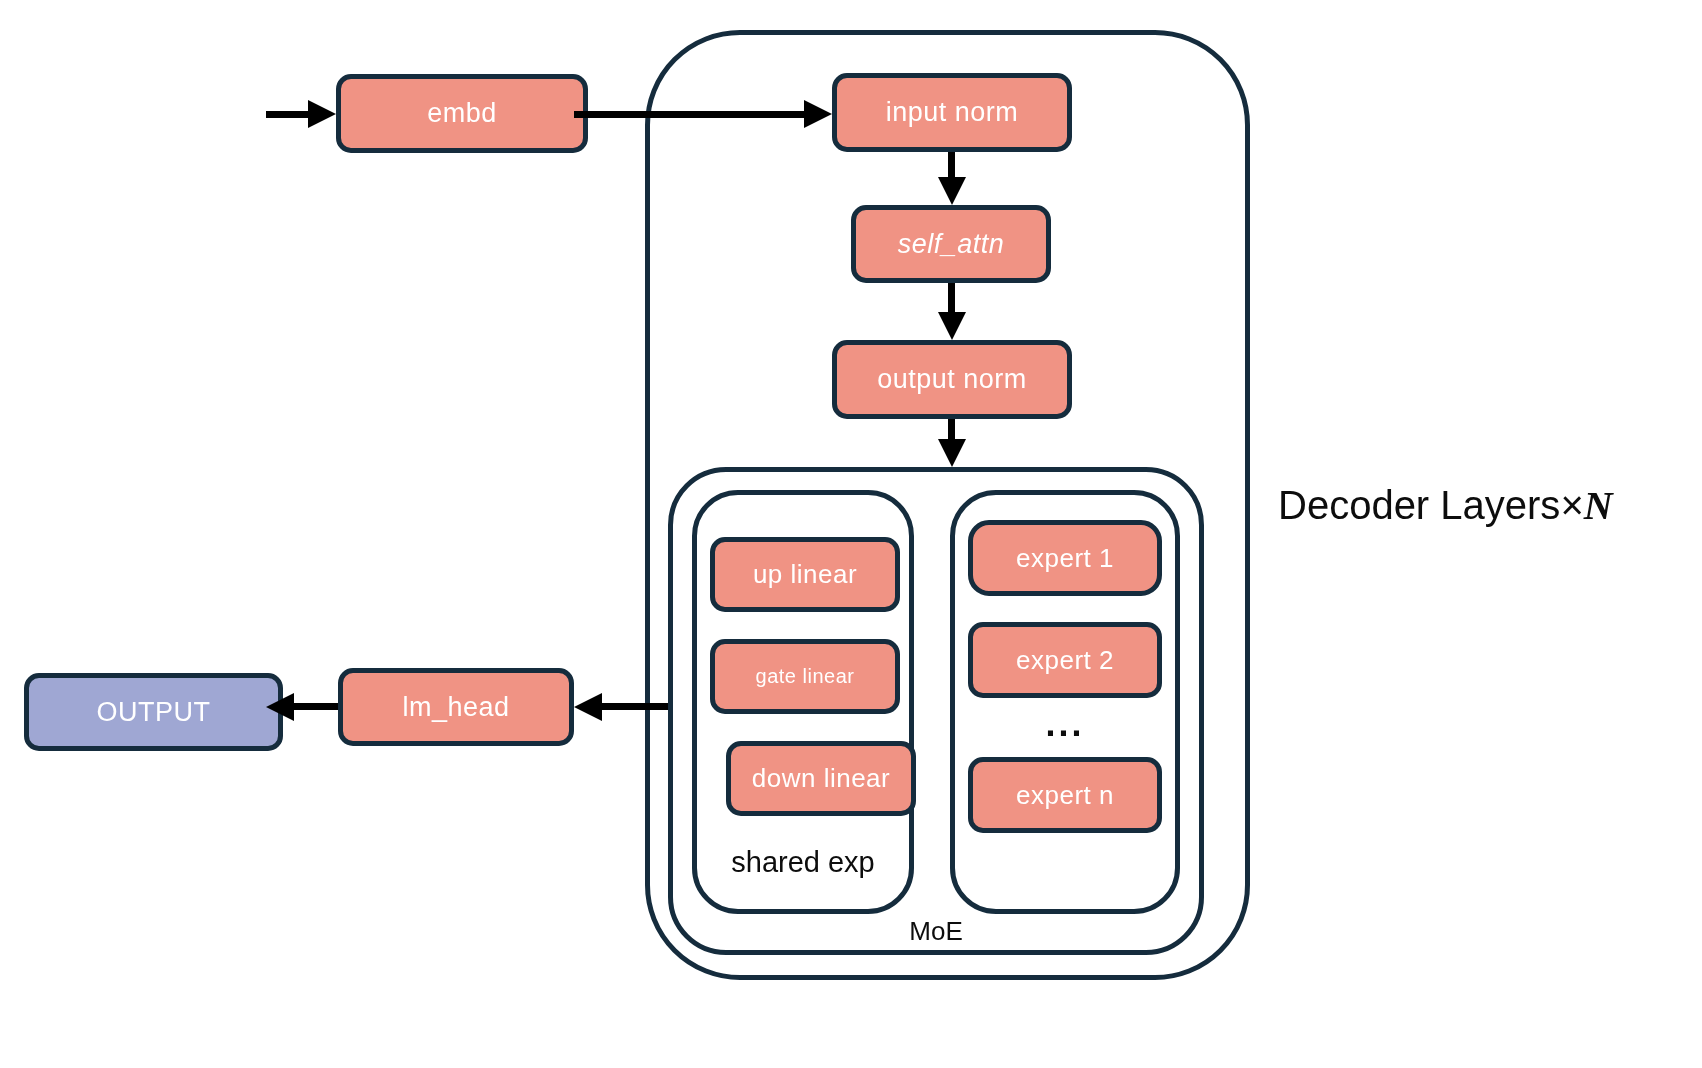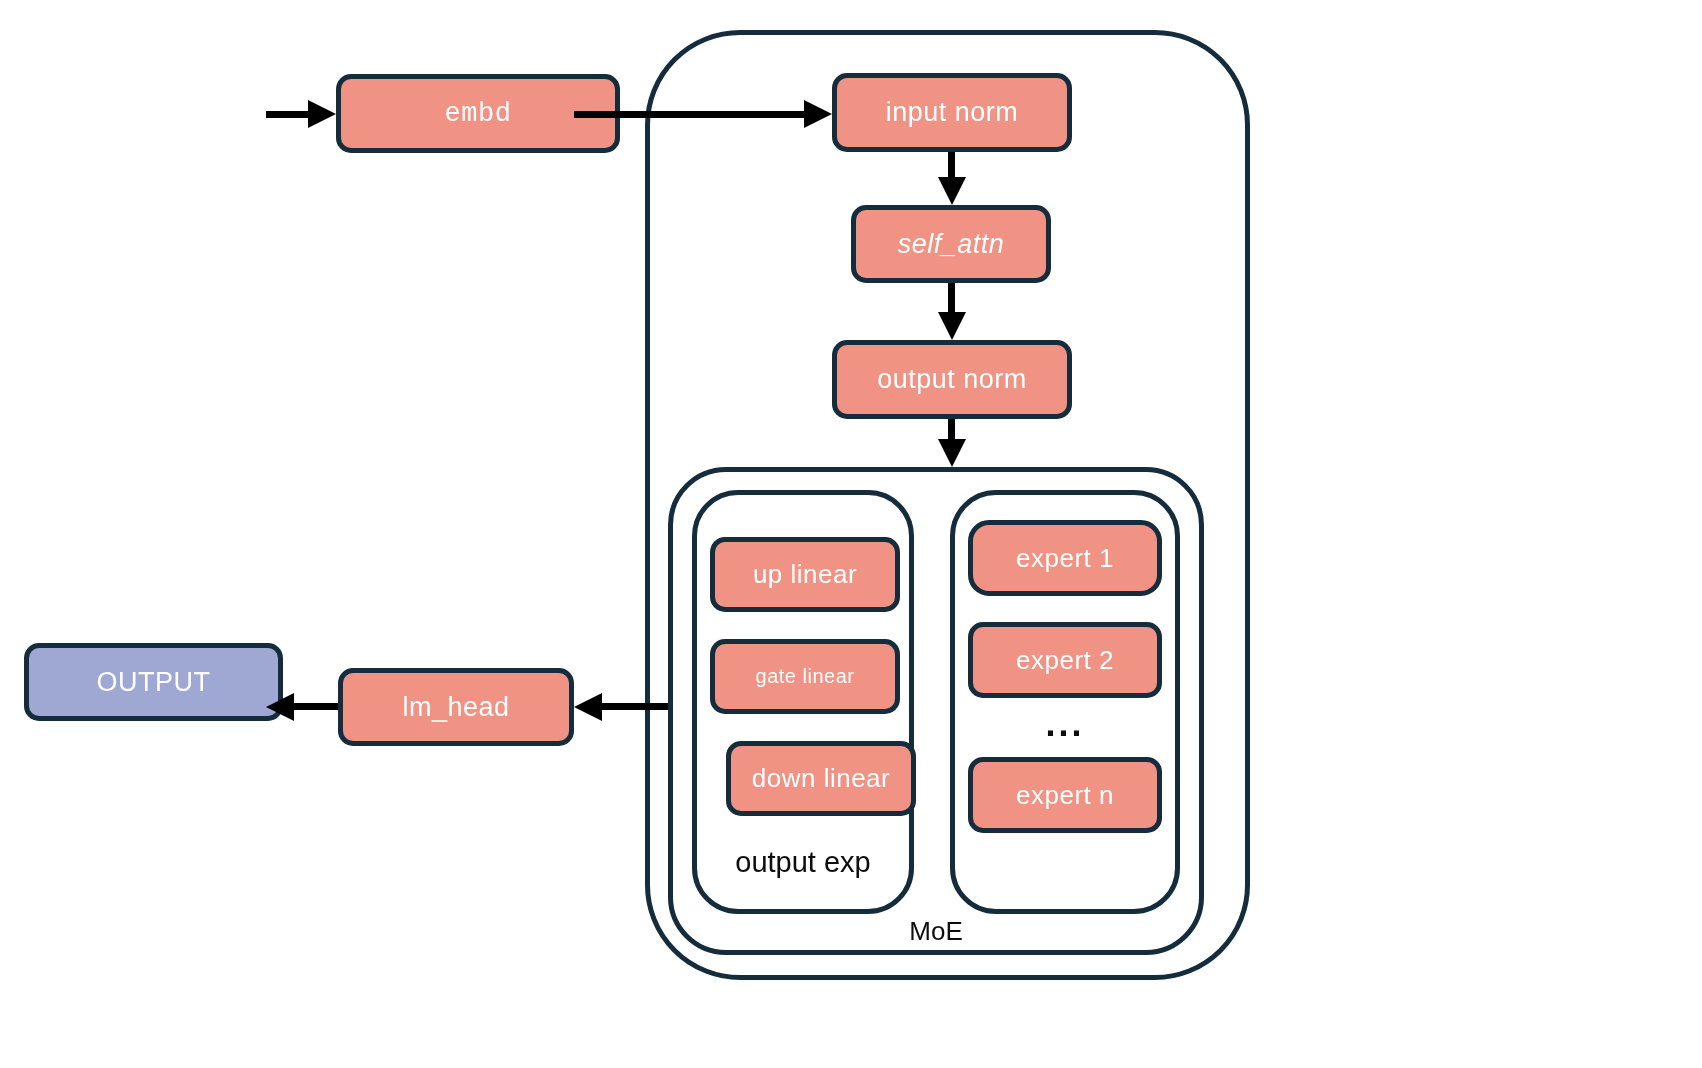--- a/index.html
+++ b/index.html
@@ -100,40 +100,43 @@
 <div class="canvas">
 
   <div class="container" style="left:645px; top:30px; width:605px; height:950px; border-radius:95px;"></div>
 
   <div class="container" style="left:668px; top:467px; width:536px; height:488px; border-radius:58px;"></div>
 
   <div class="container" style="left:692px; top:490px; width:222px; height:424px; border-radius:46px;"></div>
 
   <div class="container" style="left:950px; top:490px; width:230px; height:424px; border-radius:46px;"></div>
 
-  <div class="node salmon" style="left:336px; top:74px; width:284px; height:79px;font-family:Liberation Mono, monospace;">embd</div>
+  <div class="node salmon" style="left:336px; top:74px; width:252px; height:79px;">embd</div>
   <div class="node salmon" style="left:832px; top:73px; width:240px; height:79px;">input norm</div>
   <div class="node salmon" style="left:851px; top:205px; width:200px; height:78px;font-style:italic;">self_attn</div>
   <div class="node salmon" style="left:832px; top:340px; width:240px; height:79px;">output norm</div>
 
   <div class="node salmon" style="left:710px; top:537px; width:190px; height:75px; font-size:26px;">up linear</div>
   <div class="node salmon" style="left:710px; top:639px; width:190px; height:75px; font-size:20px;">gate linear</div>
   <div class="node salmon" style="left:710px; top:741px; width:190px; height:75px; font-size:26px;margin-left:16px;">down linear</div>
 
   <div class="node salmon" style="left:968px; top:520px; width:194px; height:76px; font-size:26px;border-radius:21px;">expert 1</div>
   <div class="node salmon" style="left:968px; top:622px; width:194px; height:76px; font-size:26px;">expert 2</div>
   <div class="ellipsis" style="left:1015px; top:698px; width:100px; height:52px;">...</div>
   <div class="node salmon" style="left:968px; top:757px; width:194px; height:76px; font-size:26px;">expert n</div>
 
-  <div class="grouplabel" style="left:692px; top:846px; width:222px;">output exp</div>
+  <div class="grouplabel" style="left:692px; top:846px; width:222px;">shared exp</div>
   <div class="grouplabel moelabel" style="left:668px; top:916px; width:536px;">MoE</div>
 
-  <div class="node purple" style="left:24px; top:643px; width:259px; height:78px;">OUTPUT</div>
+  <div class="node purple" style="left:24px; top:673px; width:259px; height:78px;">OUTPUT</div>
   <div class="node salmon" style="left:338px; top:668px; width:236px; height:78px;">lm_head</div>
 
+  <div class="caption" style="left:1278px; top:482px;">
+    <span>Decoder Layers</span><span>×</span><span class="n-sym">N</span>
+  </div>
 
   <div class="hline" style="left:266px; top:111px; width:44px;"></div>
   <div class="head-right" style="left:308px; top:100px;"></div>
 
   <div class="hline" style="left:574px; top:111px; width:232px;"></div>
   <div class="head-right" style="left:804px; top:100px;"></div>
 
   <div class="vline" style="left:948px; top:152px; height:27px;"></div>
   <div class="head-down" style="left:938px; top:177px;"></div>
 

